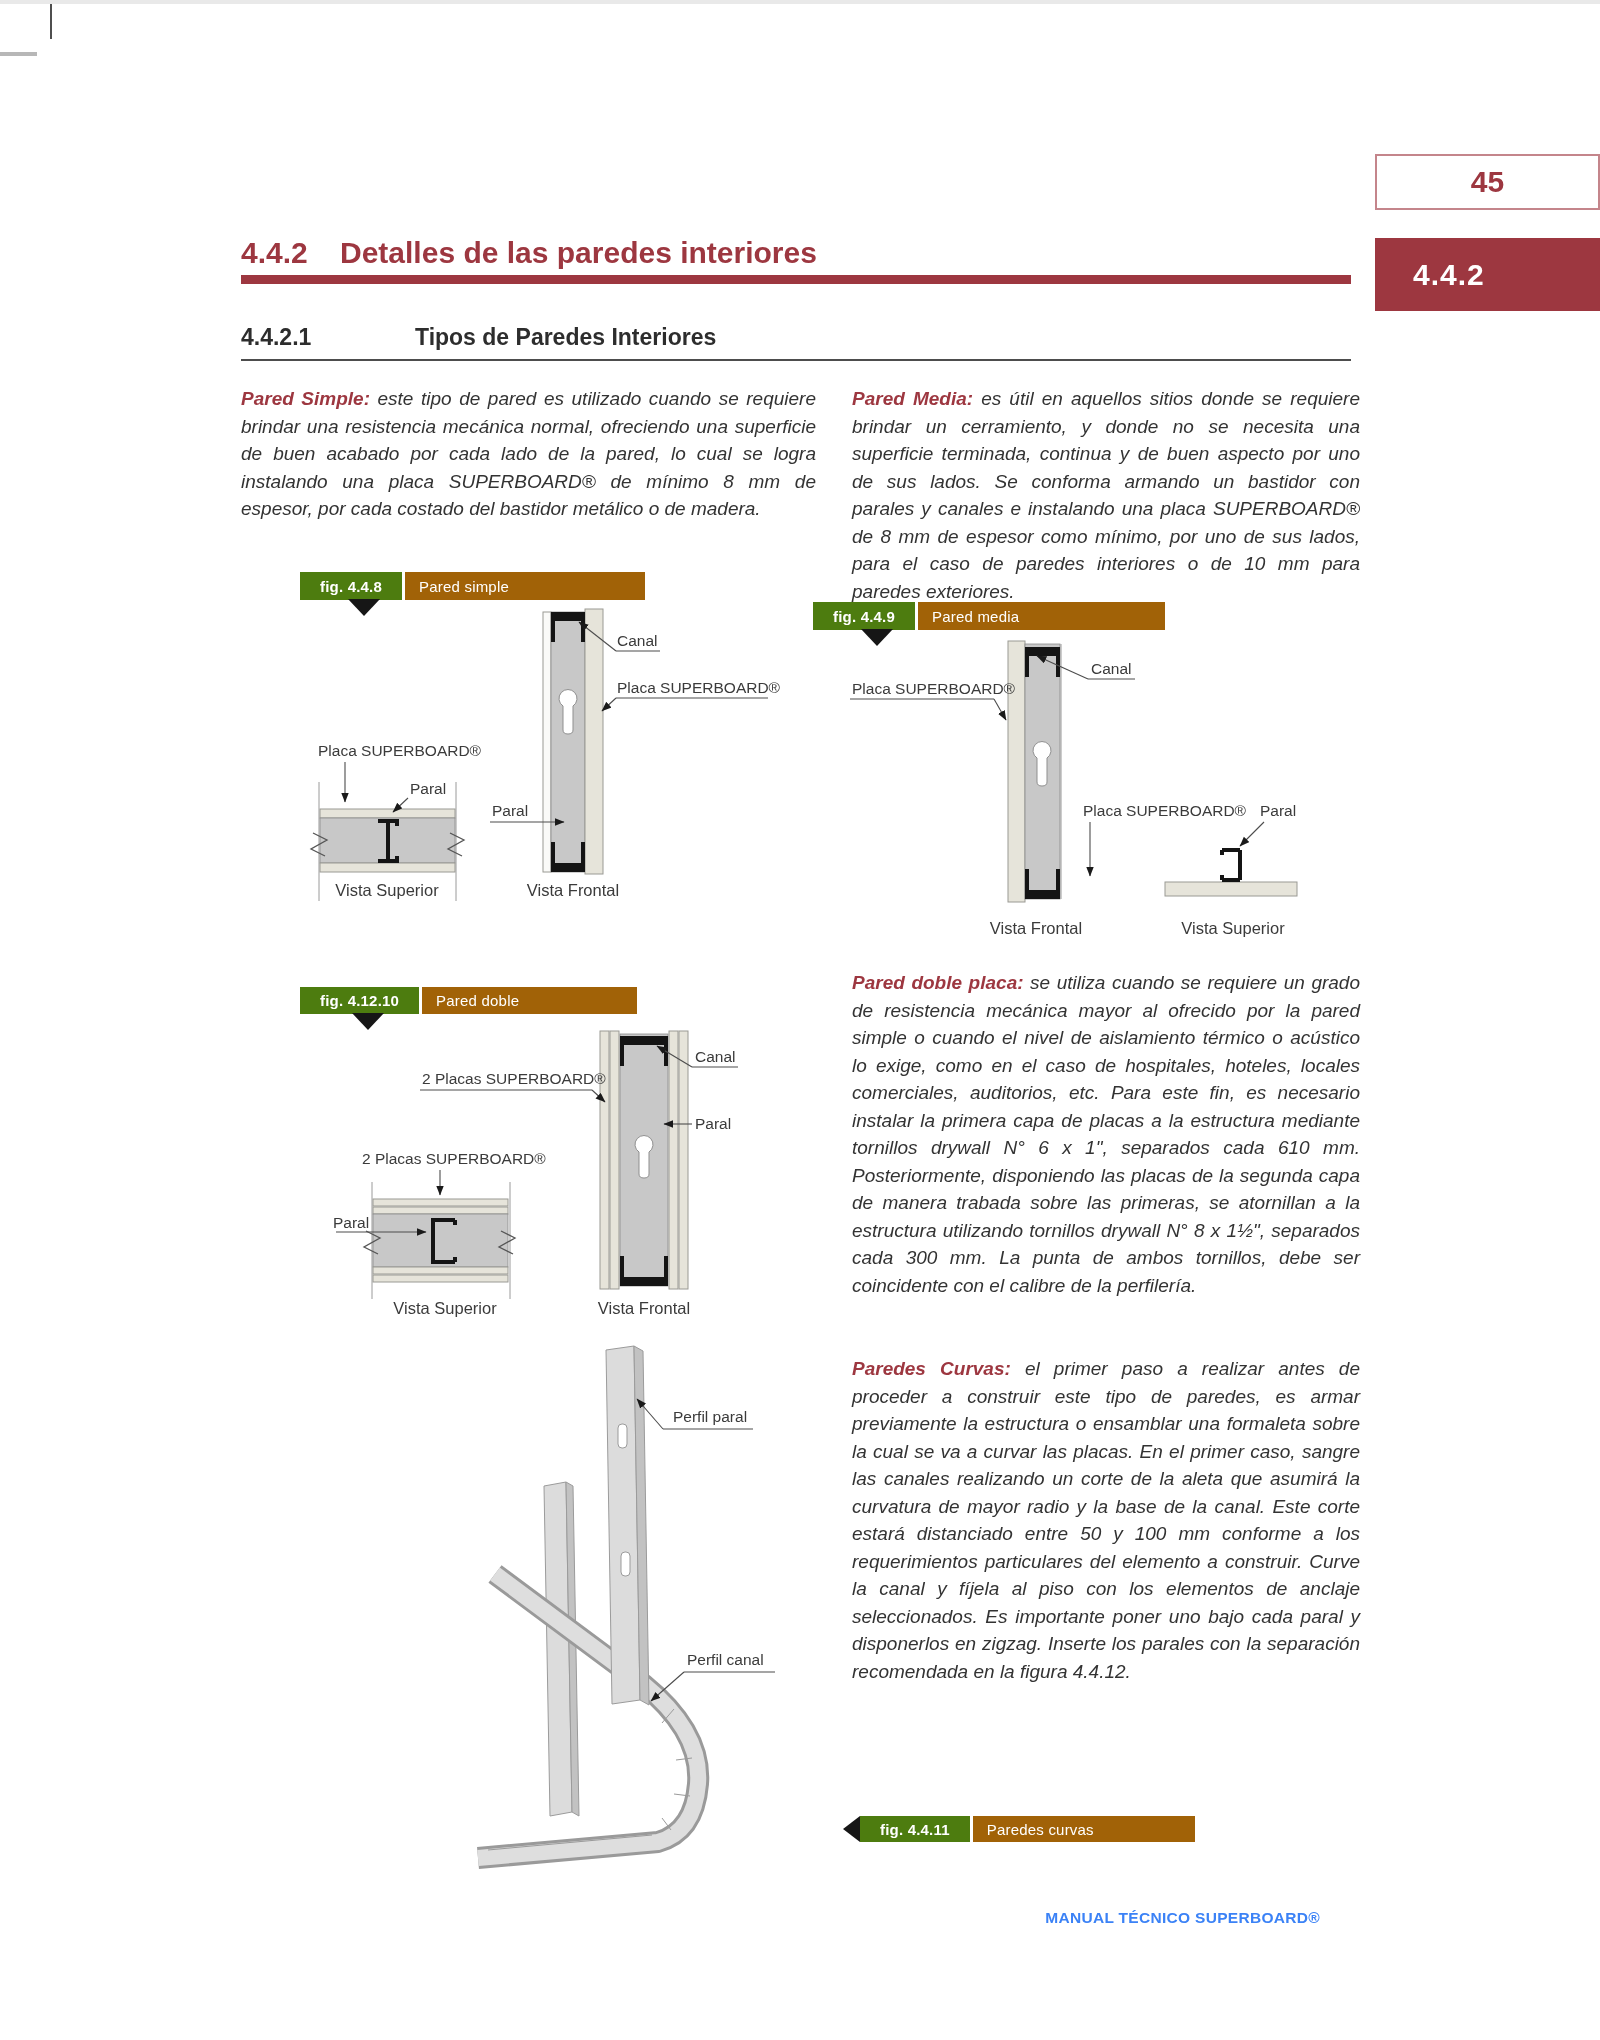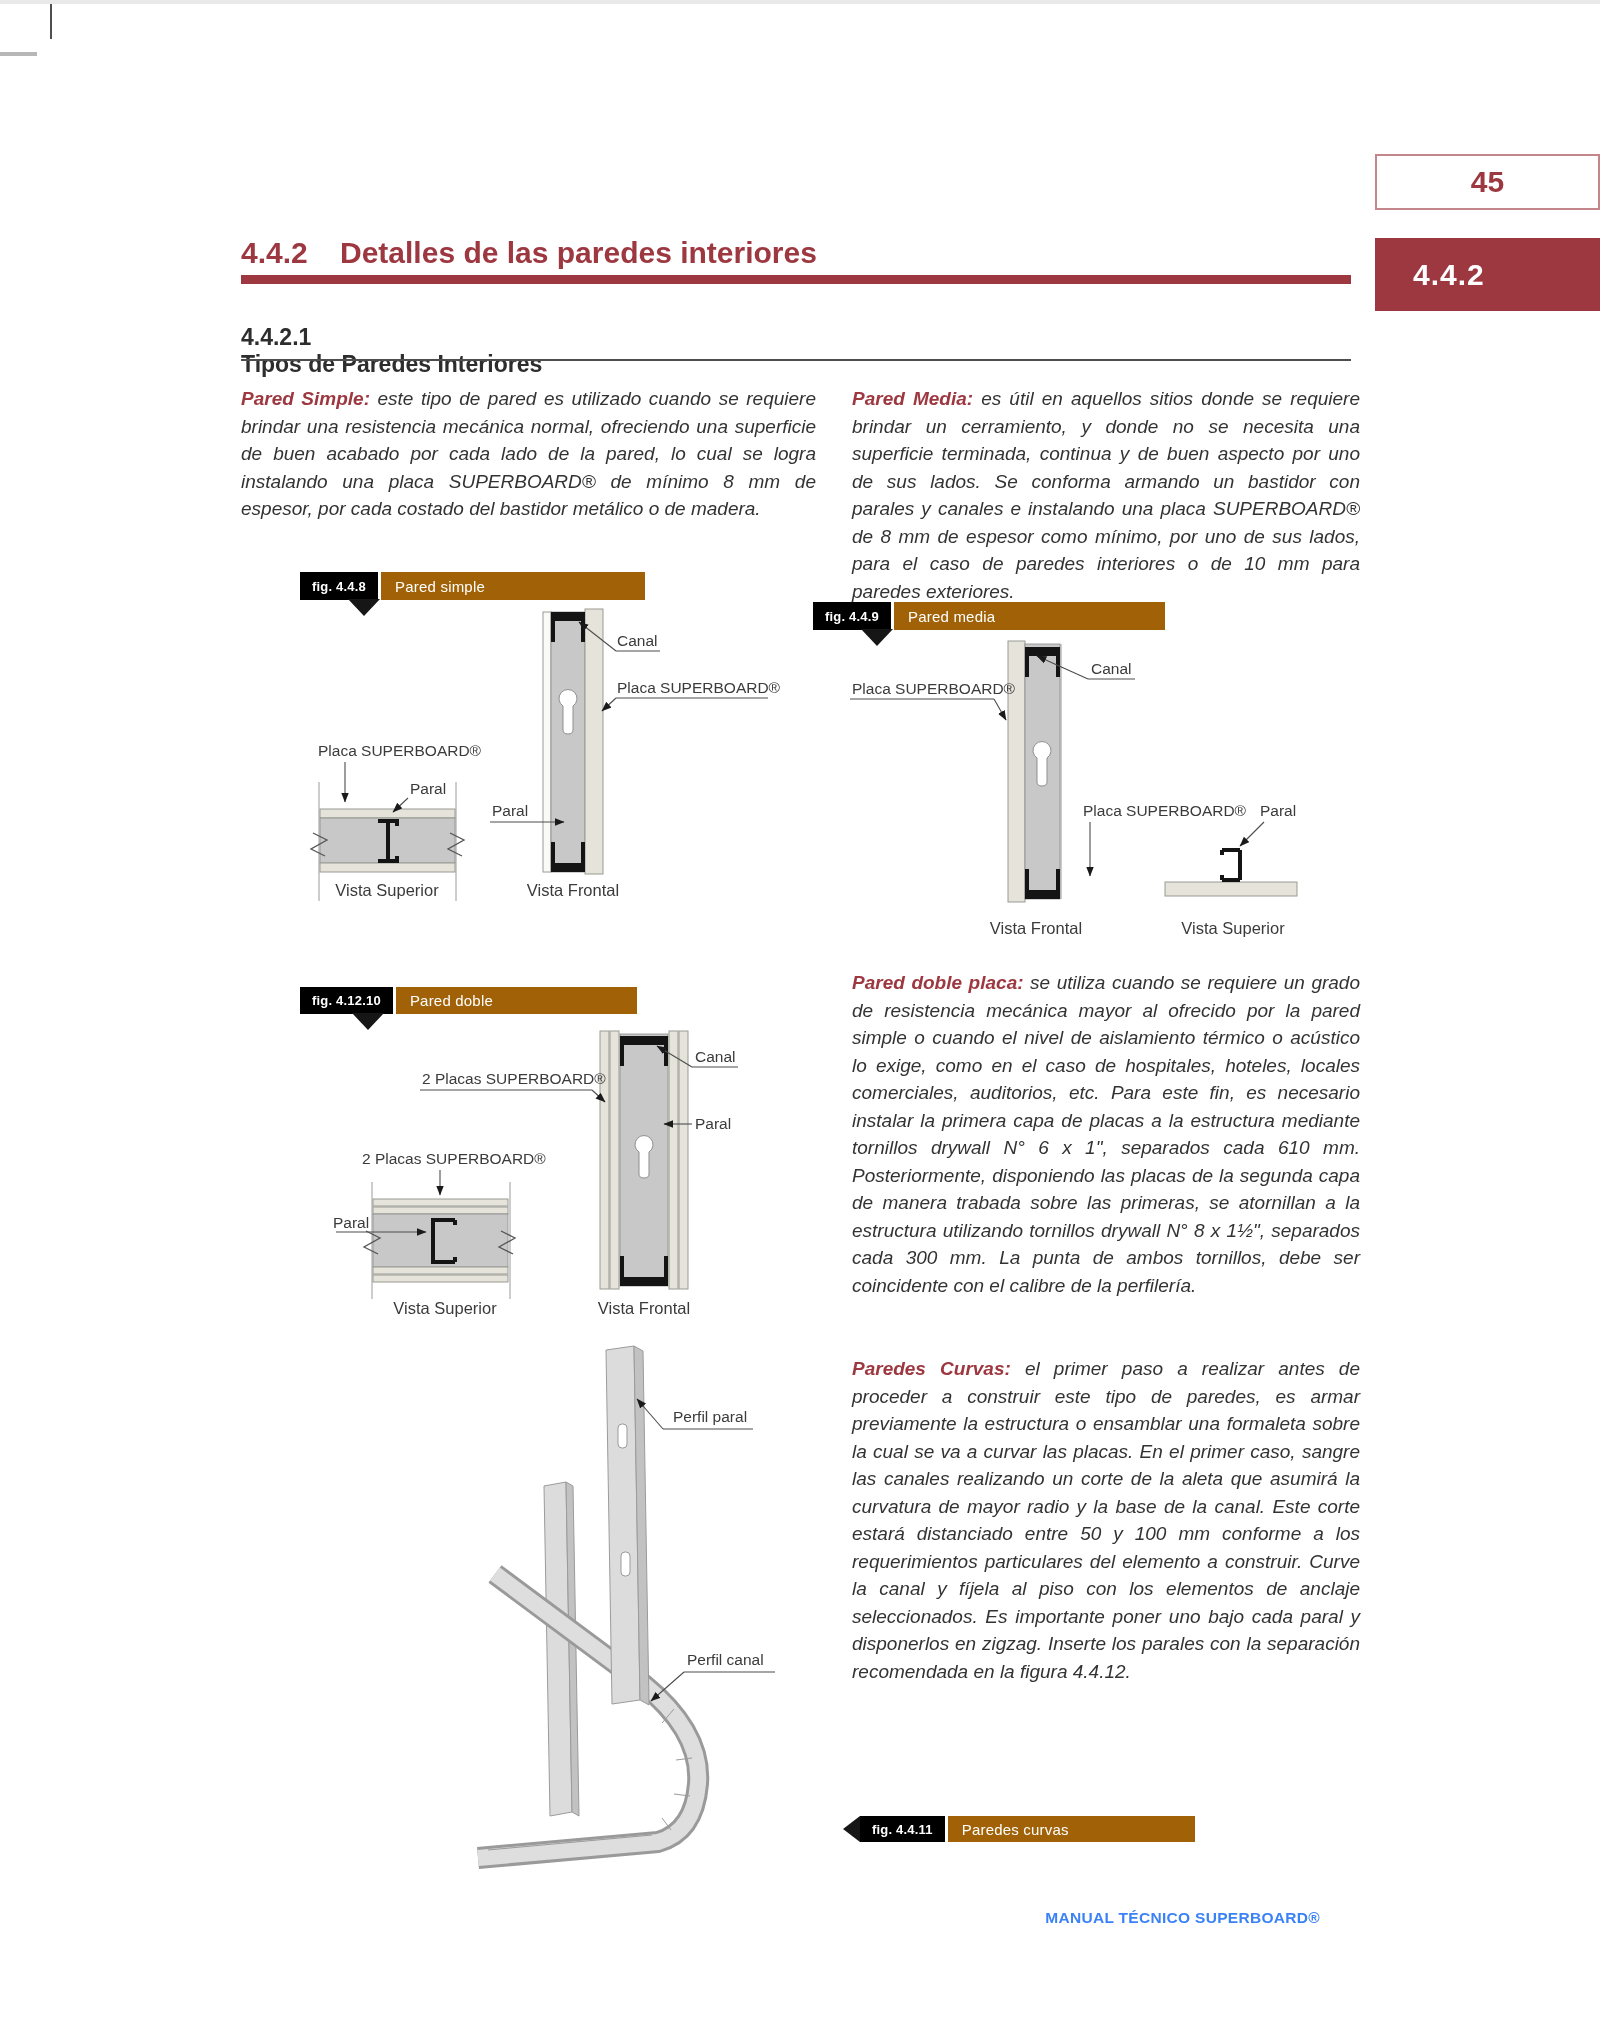--- a/index.html
+++ b/index.html
@@ -17,33 +17,33 @@
   .page-num{color:#9d3740;font-size:30px;font-weight:bold;}
   .section-tab{left:1375px;top:234px;width:225px;height:73px;background:#9d3740;display:flex;
                align-items:center;padding-left:38px;box-sizing:border-box;}
   .section-tab span{color:#fff;font-size:30px;font-weight:bold;letter-spacing:1px;}
 
   .title-row{left:241px;top:232px;width:1110px;display:flex;align-items:baseline;}
   .title-num{color:#9d3740;font-size:30px;font-weight:bold;width:99px;flex:none;}
   .title-text{color:#9d3740;font-size:30px;font-weight:bold;}
   .title-rule{left:241px;top:271px;width:1110px;height:9px;background:#9d3740;}
 
-  .sub-row{left:241px;top:320px;width:1110px;display:flex;align-items:baseline;flex-direction:column;}
+  .sub-row{left:241px;top:320px;width:1110px;display:flex;align-items:baseline;}
   .sub-num{color:#2d2d2d;font-size:23px;font-weight:600;width:174px;flex:none;}
   .sub-text{color:#2d2d2d;font-size:23px;font-weight:600;}
   .sub-rule{left:241px;top:355px;width:1110px;height:2px;background:#4d4d4d;}
 
   
   .body-text{margin:0;text-align:justify;color:#333;font-size:19px;line-height:27.5px;font-style:italic;}
   .lead{color:#9d3740;font-weight:bold;}
 
   
   .fig-bar{display:flex;align-items:stretch;}
-  .fig-tag{background:#000000;color:#fff;font-size:13px;font-weight:bold;letter-spacing:.2px;
-           display:flex;align-items:center;padding:0 12px;flex:none;}
+  .fig-tag{background:#4d7c0f;color:#fff;font-size:15px;font-weight:bold;letter-spacing:.2px;
+           display:flex;align-items:center;padding:0 20px;flex:none;}
   .fig-title{background:#a16207;color:#fff;font-size:15px;font-weight:normal;letter-spacing:.2px;
              display:flex;align-items:center;padding-left:14px;margin-left:3px;flex:1;}
   .fig-pointer{width:0;height:0;border-left:16px solid transparent;border-right:16px solid transparent;
                border-top:17px solid #161616;}
   .bar-arrow{width:0;height:0;border-top:13px solid transparent;border-bottom:13px solid transparent;
              border-right:17px solid #161616;flex:none;}
 
   
   .footer{left:852px;top:1905px;width:468px;text-align:right;color:#3b82f6;
           font-size:15.5px;font-weight:bold;letter-spacing:.3px;}

